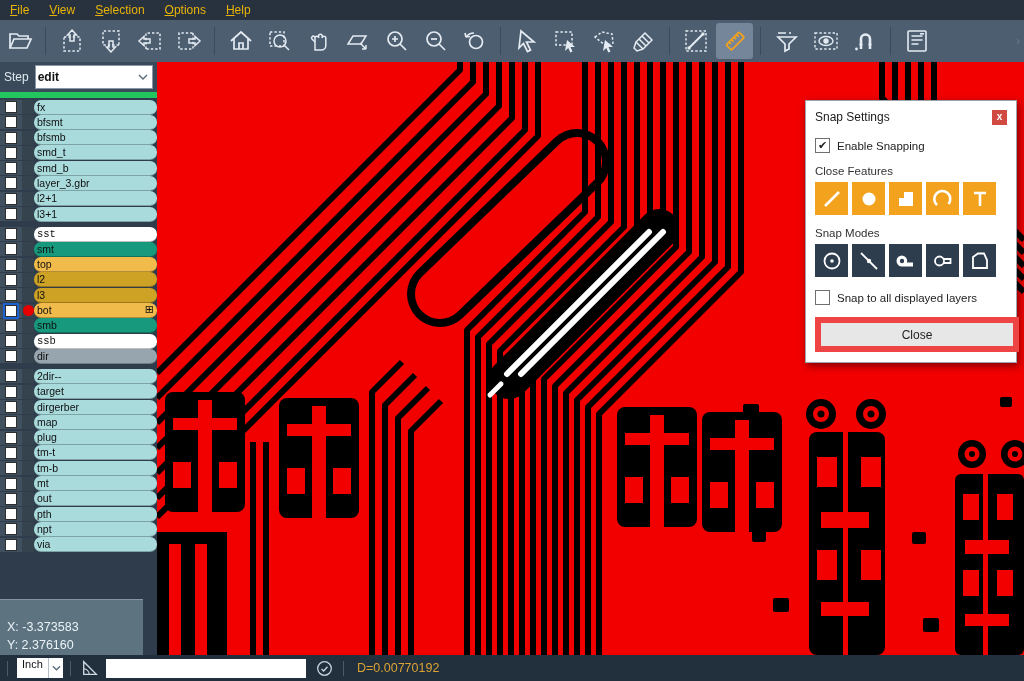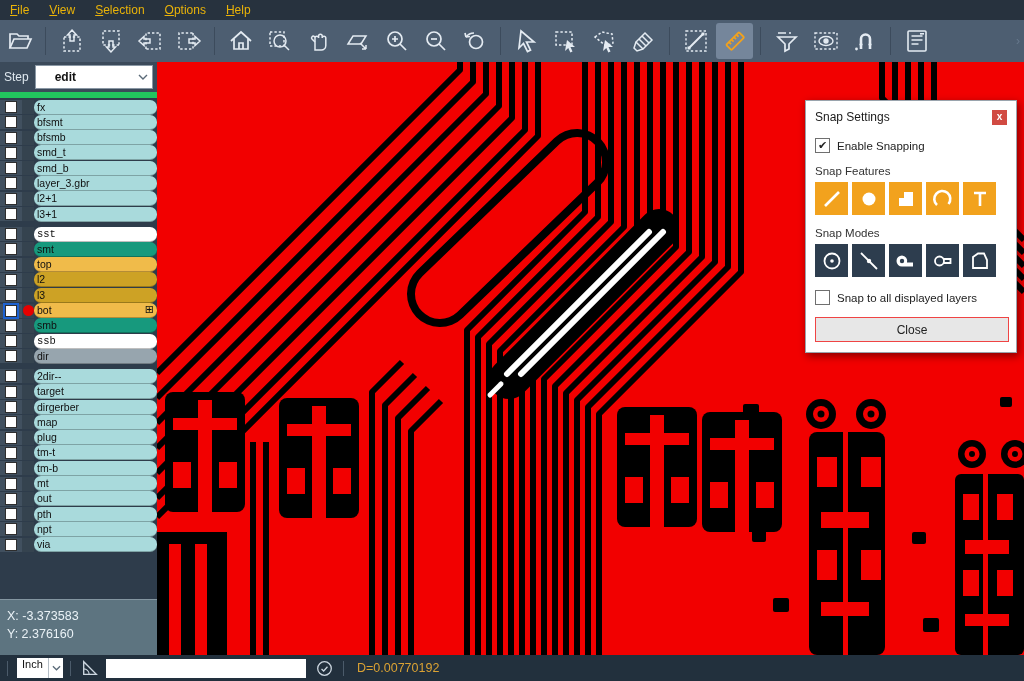--- a/index.html
+++ b/index.html
@@ -21,58 +21,58 @@
   .tsep{width:1px;height:28px;background:#3c4b5c;margin:0 6px;}
   .tbtn svg{display:block;}
   #tb-overflow{margin-left:auto;margin-right:4px;color:#66788c;font-size:12px;}
   
   #sidebar{position:absolute;left:0;top:62px;width:157px;height:593px;
            background:var(--sidebar-bg);}
   #steprow{height:30px;display:flex;align-items:center;gap:6px;padding:0 4px;
            border-bottom:6px solid #22c55e;color:#dfe8ef;font-size:12px;background:#3b4a5a;}
   #stepsel{flex:1;height:22px;background:#fff;color:#111;font-size:12px;
            display:flex;align-items:center;border:1px solid #8a98a5;}
-  #stepsel .val{flex:1;padding-left:19px;font-weight:bold;}
+  #stepsel .val{flex:1;padding-left:2px;font-weight:bold;}
   #stepsel .chev{width:18px;height:100%;display:flex;align-items:center;justify-content:center;color:#5a6a78;}
   #layers{padding-top:2px;}
   .layer-group{margin-bottom:6px;}
   .layer-row{display:flex;height:14px;margin-bottom:1.3px;align-items:center;}
   .cbcell{width:22px;height:100%;background:var(--gutter-bg);display:flex;align-items:center;justify-content:center;flex:none;}
   .cb{width:10px;height:10px;background:#fff;border:1.5px solid #2e2e2e;}
   .cb.active-cb{outline:2px solid var(--active-blue);}
   .dotcell{width:12px;height:100%;background:#35434f;display:flex;align-items:center;justify-content:center;flex:none;}
   .reddot{width:11px;height:11px;border-radius:50%;background:var(--active-dot);}
   .lab{flex:1;height:100%;font-size:10.5px;color:#101010;display:flex;align-items:center;
        padding-left:3px;border-bottom:1px solid rgba(0,0,0,.25);border-radius:7px;}
   .lab .grid{margin-left:auto;margin-right:3px;font-family:"DejaVu Sans",sans-serif;font-size:11px;line-height:10px;}
   .c-cyan{background:var(--row-cyan);} .c-white{background:var(--row-white);font-family:Liberation Mono, monospace;}
   .c-teal{background:var(--row-teal);} .c-amber{background:var(--row-amber);}
   .c-gold{background:var(--row-gold);} .c-gray{background:var(--row-gray);}
-  #xy{position:absolute;left:0;bottom:0;width:157px;height:56px;background:var(--panel-gray);
-      border-top:1px solid #8496a1;color:#eaf2f6;font-size:12.5px;padding:7px 0 0 7px;box-sizing:border-box;}
+  #xy{position:absolute;left:0;bottom:0;width:143px;height:56px;background:var(--panel-gray);
+      border-top:1px solid #8496a1;color:#eaf2f6;font-size:12.5px;padding:18px 0 0 7px;box-sizing:border-box;}
   #xy div{line-height:18px;}
   
   #canvas{position:absolute;left:157px;top:62px;width:867px;height:593px;background:var(--canvas-red);}
   
   #snapdlg{position:absolute;left:805px;top:100px;width:212px;background:#fff;
            border:1px solid #9aa4ad;box-shadow:2px 3px 8px rgba(0,0,0,.45);
            font-size:11.5px;color:#222;padding:6px 9px 10px 9px;box-sizing:border-box;}
   #snapdlg .titlerow{display:flex;align-items:center;height:20px;}
   #snapdlg .title{flex:1;font-size:12px;color:#1a1a1a;}
   #snapdlg .closex{width:15px;height:15px;background:var(--close-red);color:#fff;
            display:flex;align-items:center;justify-content:center;font-size:10px;font-weight:bold;line-height:1;}
   .chkrow{display:flex;align-items:center;gap:7px;margin-top:11px;}
   .chkbox{width:13px;height:13px;background:#fff;border:1px solid #6f6f6f;display:flex;
           align-items:center;justify-content:center;font-size:11px;color:#222;flex:none;}
   .seclabel{margin-top:12px;color:#333;}
   .btnrow{display:flex;gap:4px;margin-top:5px;}
   .sqbtn{width:33px;height:33px;display:flex;align-items:center;justify-content:center;flex:none;}
   .sqbtn.orange{background:var(--accent-orange);}
   .sqbtn.dark{background:var(--dialog-dark-btn);}
-  #snap-close{margin-top:12px;width:100%;height:23px;background:#e7e7e7;border:1px solid #ef4444;
+  #snap-close{margin-top:12px;width:100%;height:23px;background:#e7e7e7;border:6px solid #ef4444;
           display:flex;align-items:center;justify-content:center;font-size:12px;color:#222;}
   
   #statusbar{position:absolute;left:0;top:655px;width:1024px;height:26px;background:var(--statusbar-bg);
           display:flex;align-items:center;color:#cdd7e0;}
   .ssep{width:1px;height:15px;background:#4b5b6a;margin:0 7px;}
   #unitsel{width:46px;height:20px;background:#fff;color:#111;font-size:11px;display:flex;align-items:flex-start;margin-left:2px;}
   #unitsel .val{flex:1;padding-left:5px;}
   #unitsel .chev{width:14px;border-left:1px solid #b5bec6;height:100%;display:flex;align-items:center;justify-content:center;color:#5a6a78;}
   #cmdinput{width:192px;height:19px;border:none;background:#fff;margin-left:4px;font-size:11px;padding:0 4px;}
   #dist{color:var(--distance-text);font-size:12.5px;margin-left:6px;}
@@ -588,21 +588,21 @@
 
   <div id="snapdlg">
     <div class="titlerow">
       <span class="title">Snap Settings</span>
       <span class="closex">x</span>
     </div>
     <div class="chkrow">
       <span class="chkbox">✔</span>
       <span>Enable Snapping</span>
     </div>
-    <div class="seclabel">Snap Features</div>
+    <div class="seclabel">Close Features</div>
     <div class="btnrow">
       <div class="sqbtn orange">
         <svg width="24" height="24" viewBox="0 0 24 24" stroke="#fff" stroke-width="2.6" fill="none">
             <path d="M5 19 L19 5"></path>
           </svg>
       </div>
       <div class="sqbtn orange">
         <svg width="24" height="24" viewBox="0 0 24 24" fill="#fff">
             <circle cx="12" cy="12" r="6.5"></circle>
           </svg>

